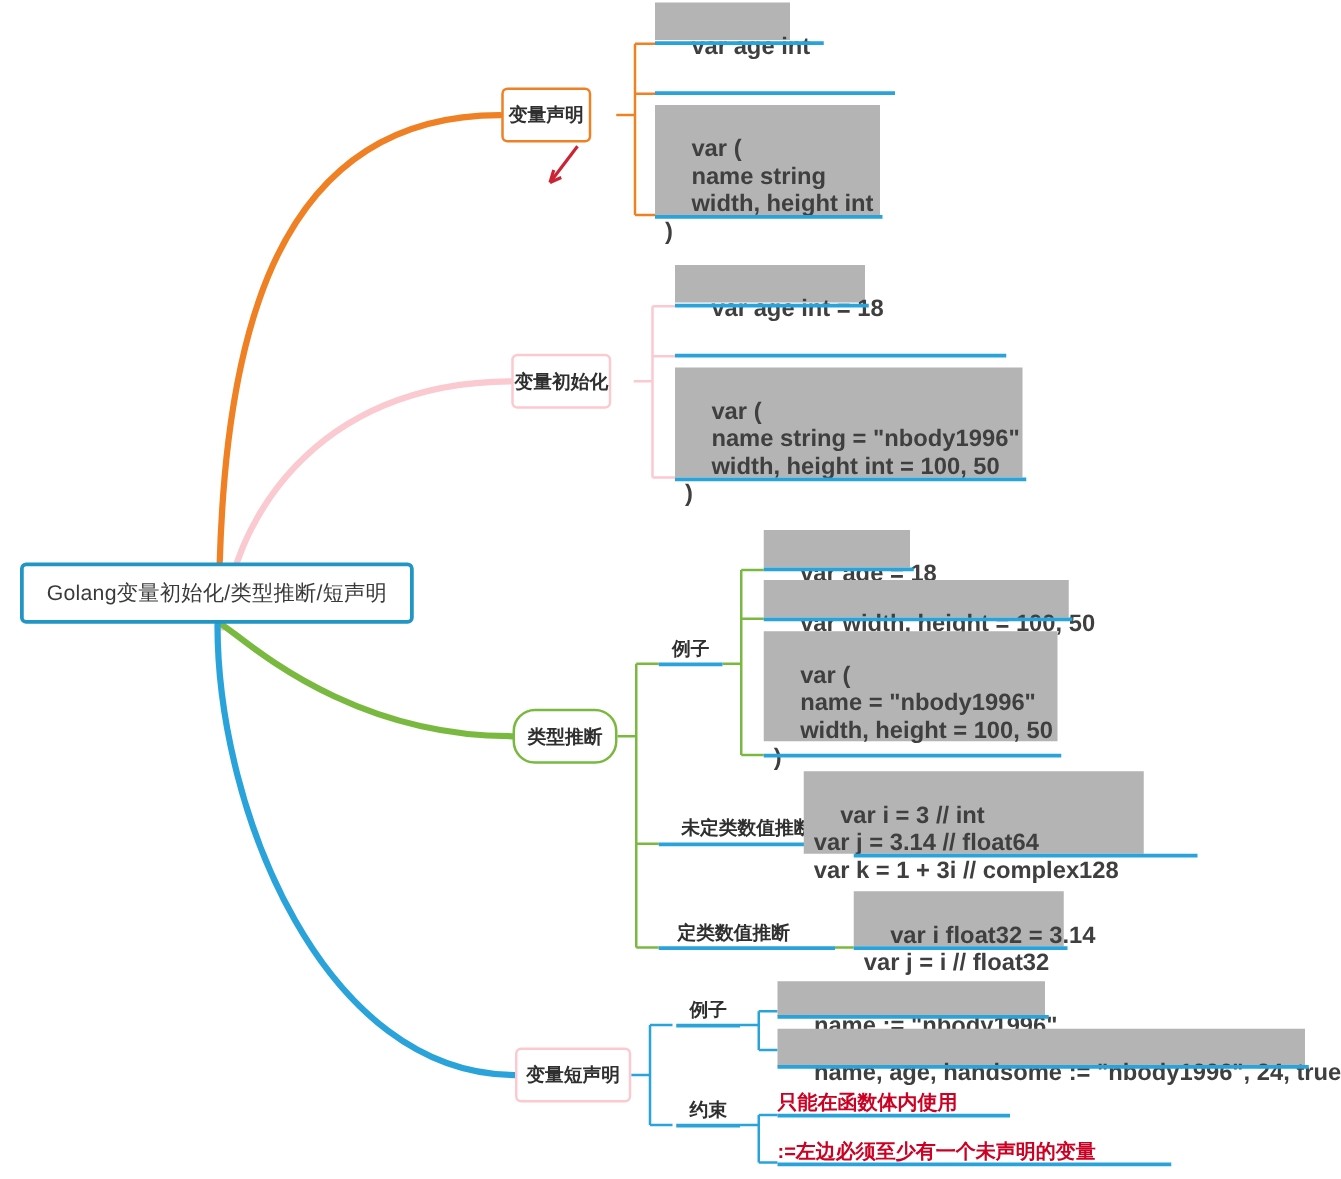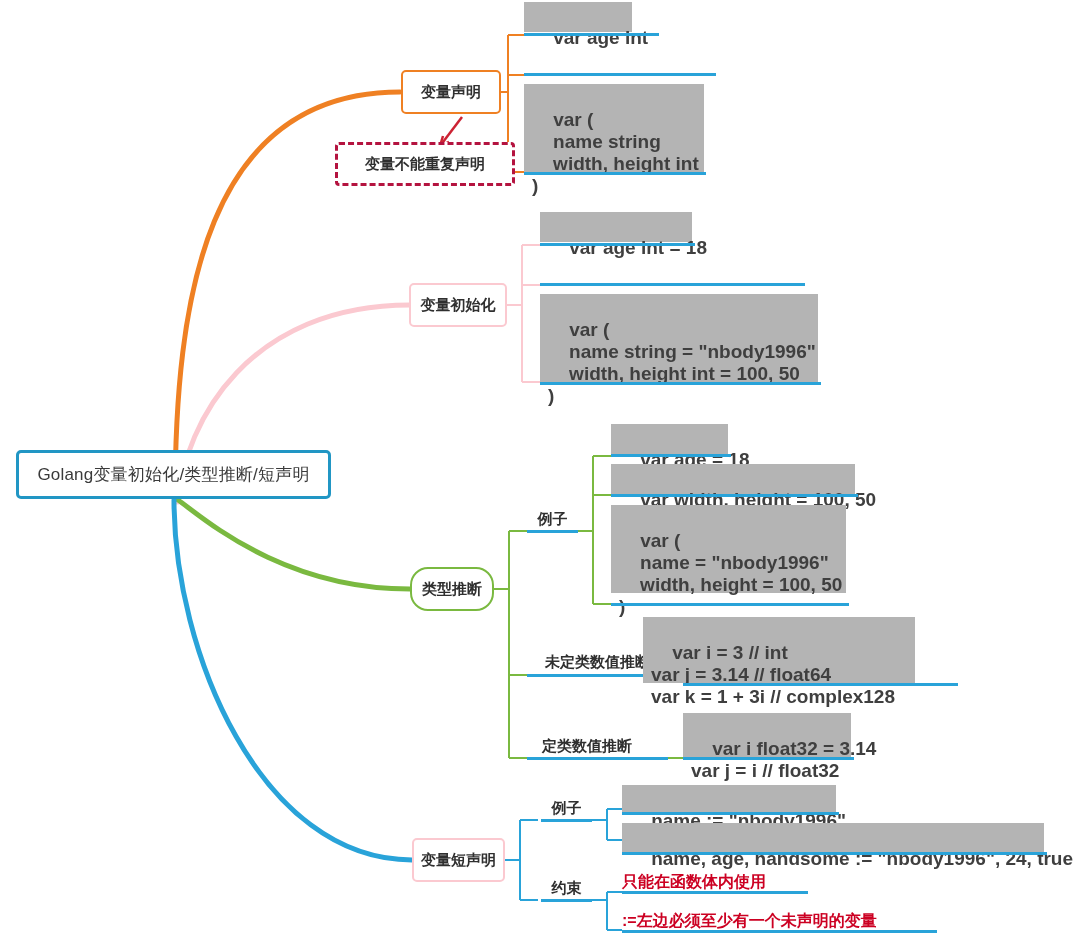--- a/index.html
+++ b/index.html
@@ -165,44 +165,41 @@
     <path d="M 592 900 L 607 900" fill="none" stroke="#29a3d9" stroke-width="2"></path>
     <path d="M 607 892 L 607 930" fill="none" stroke="#29a3d9" stroke-width="2"></path>
     <path d="M 607 892 L 622 892" fill="none" stroke="#29a3d9" stroke-width="2"></path>
     <path d="M 607 930 L 622 930" fill="none" stroke="#29a3d9" stroke-width="2"></path>
   </svg>
 
   <div class="node root" style="left:16px;top:450px;width:315px;height:49px;">
     <span>Golang变量初始化/类型推断/短声明</span>
   </div>
 
-  <div class="node topic orange" style="left:401px;top:70px;width:100px;height:44px;">
+  <div class="node topic orange" style="left:401px;top:70px;width:72px;height:44px;">
     <span>变量声明</span>
   </div>
 
-  <div class="callout" style="left:335px;top:142px;width:180px;height:44px;">
-    <span>变量不能重复声明</span>
-  </div>
 
   <div class="code" style="left:524px;top:2px;width:108px;height:30px;">
     <span>var age int</span>
   </div>
   <div class="uline" style="left:524px;top:33px;width:135px;"></div>
 
   <div class="uline" style="left:524px;top:73px;width:192px;"></div>
 
   <div class="code" style="left:524px;top:84px;width:180px;height:88px;">
     <span>var (
     name string
     width, height int
 )</span>
   </div>
   <div class="uline" style="left:524px;top:172px;width:182px;"></div>
 
-  <div class="node topic pink" style="left:409px;top:283px;width:98px;height:44px;">
+  <div class="node topic pink" style="left:409px;top:283px;width:80px;height:44px;">
     <span>变量初始化</span>
   </div>
 
   <div class="code" style="left:540px;top:212px;width:152px;height:30px;">
     <span>var age int = 18</span>
   </div>
   <div class="uline" style="left:540px;top:243px;width:155px;"></div>
 
   <div class="uline" style="left:540px;top:283px;width:265px;"></div>
 

